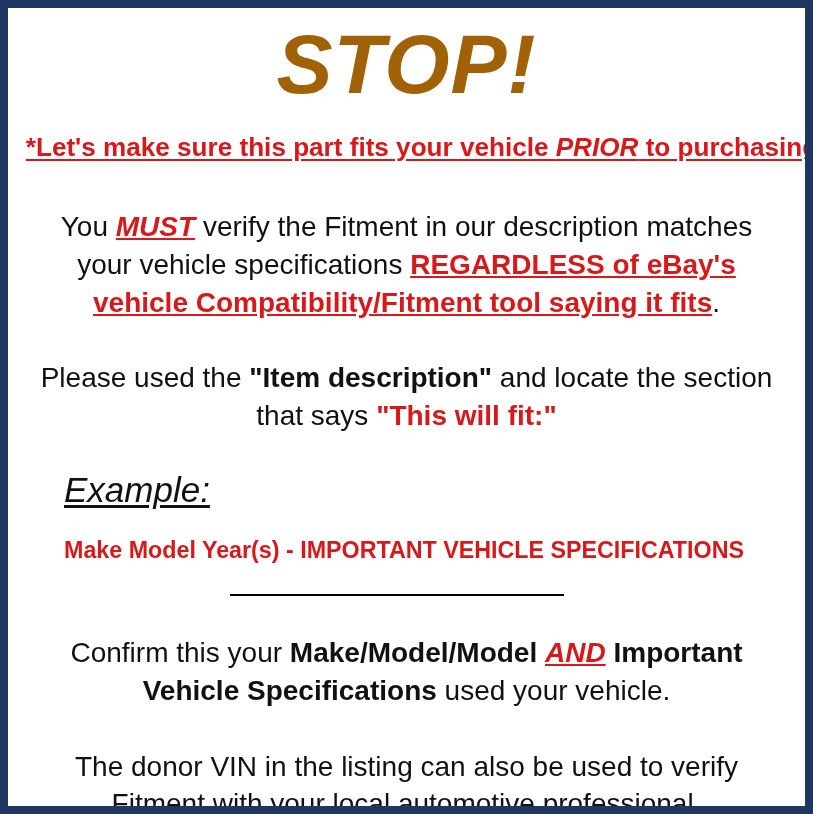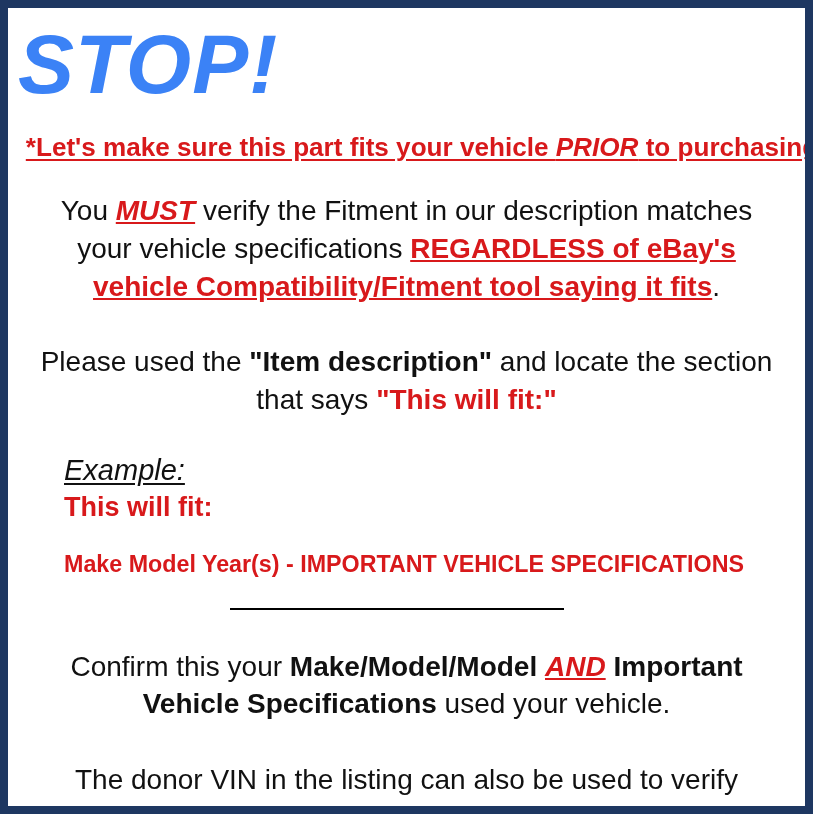--- a/index.html
+++ b/index.html
@@ -25,22 +25,22 @@
     position: relative;
     width: 100%;
     height: 100%;
     background: #ffffff;
     box-sizing: border-box;
     padding: 0 10px;
   }
 
   
   .stop-heading {
-    text-align: left;
-    color: #3b82f6;
+    text-align: center;
+    color: #a16207;
     font-weight: bold;
     font-style: italic;
     font-size: 84px;
     line-height: 1;
     letter-spacing: 1px;
     margin: 14px 0 0 0;
     padding: 0;
   }
 
   
@@ -66,42 +66,42 @@
 
   
   .para {
     text-align: center;
     color: #111111;
     font-size: 28px;
     line-height: 1.34;
     margin: 0;
     padding: 0 14px;
   }
-  .para-must { margin-top: 28px; }
+  .para-must { margin-top: 44px; }
   .para-view { margin-top: 38px; }
   .para-confirm { margin-top: 32px; }
   .para-vin { margin-top: 38px; }
   .b        { font-weight: bold; }
   .u        { text-decoration: underline; text-underline-offset: 2px; }
 
   .redbold  { color: #d8191b; font-weight: bold; }
   .redbu    { color: #d8191b; font-weight: bold; text-decoration: underline; text-underline-offset: 2px; }
   .redbiu   { color: #d8191b; font-weight: bold; font-style: italic;
               text-decoration: underline; text-underline-offset: 2px; }
 
   
   .example-block {
     margin-top: 36px;
     padding-left: 46px;
     text-align: left;
   }
   .example-label {
     color: #111111;
     font-style: italic;
-    font-size: 29px;
+    font-size: 35px;
     line-height: 1.15;
     text-decoration: underline;
     text-underline-offset: 3px;
     display: inline-block;
     text-align: center;
   }
   .example-fit {
     color: #d8191b;
     font-weight: bold;
     font-size: 27px;
@@ -145,21 +145,20 @@
     <div class="subtitle">
       <span class="u"><span>*Let's make sure this part fits your vehicle </span><span class="it">PRIOR</span><span> to purchasing*</span></span>
     </div>
 
     <p class="para para-must"><span>You </span><span class="redbiu">MUST</span><span> verify the Fitment in our description matches your vehicle specifications </span><span class="redbu">REGARDLESS of eBay's vehicle Compatibility/Fitment tool saying it fits</span><span>.</span></p>
 
     <p class="para para-view"><span>Please used the </span><span class="b">"Item description"</span><span> and locate the section that says </span><span class="redbold">"This will fit:"</span></p>
 
     <div class="example-block">
       <div class="example-label">Example:</div>
-      <div class="example-fit">This will fit:</div>
       <div class="example-spec">Make Model Year(s) - IMPORTANT VEHICLE SPECIFICATIONS</div>
     </div>
 
     <div class="divider-wrap">
       <div class="divider"></div>
     </div>
 
     <p class="para para-confirm"><span>Confirm this your </span><span class="b">Make/Model/Model</span><span> </span><span class="redbiu">AND</span><span> </span><span class="b">Important Vehicle Specifications</span><span> used your vehicle.</span></p>
 
     <p class="para para-vin">The donor VIN in the listing can also be used to verify Fitment with your local automotive professional.</p>

